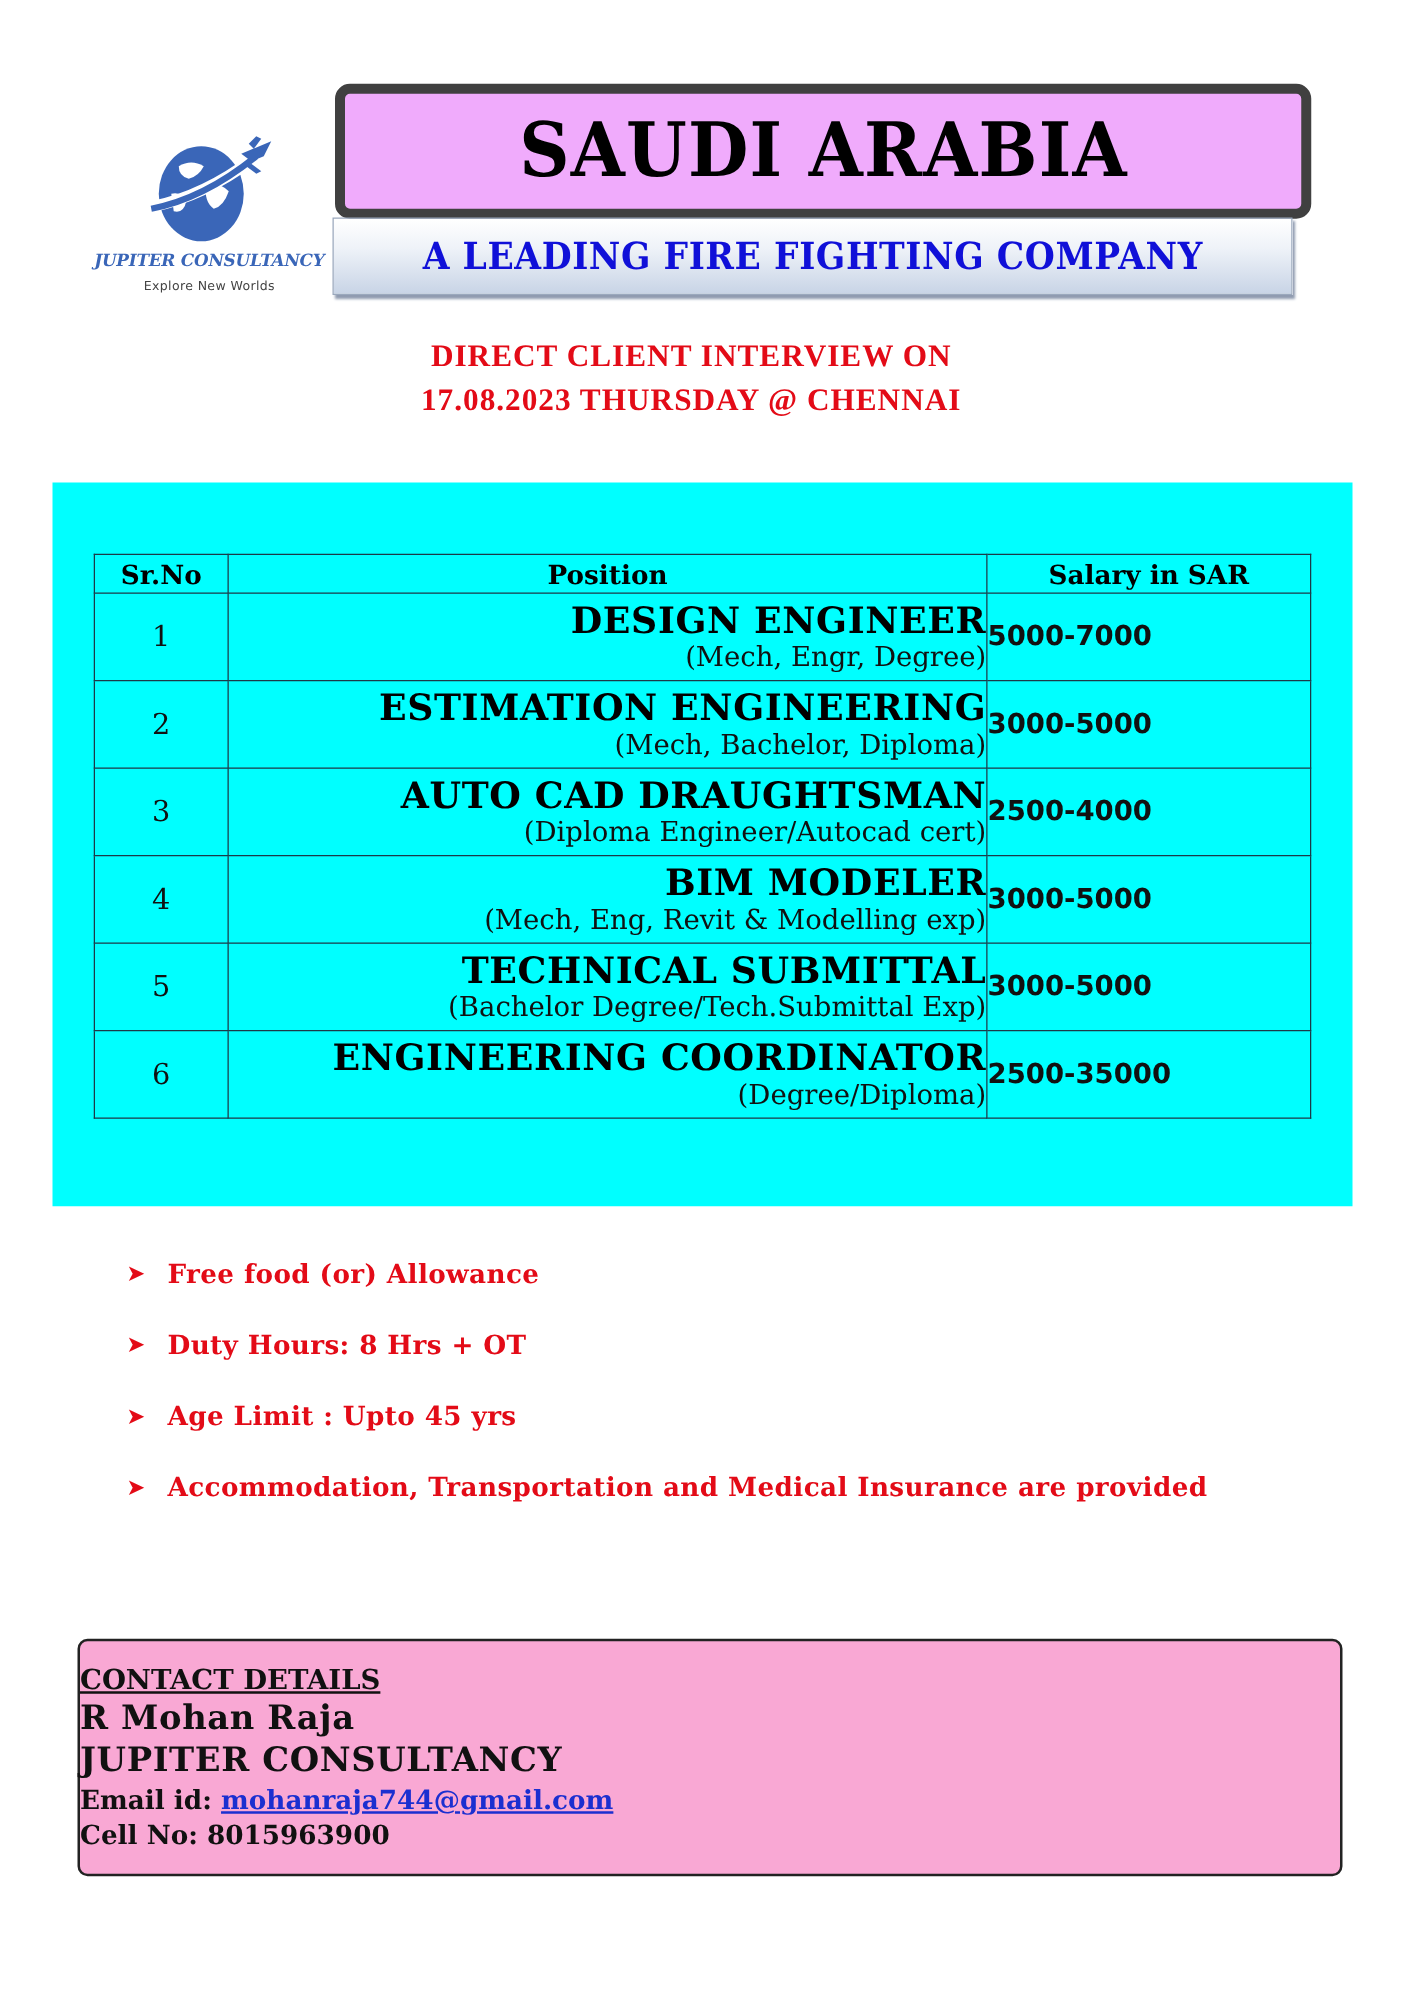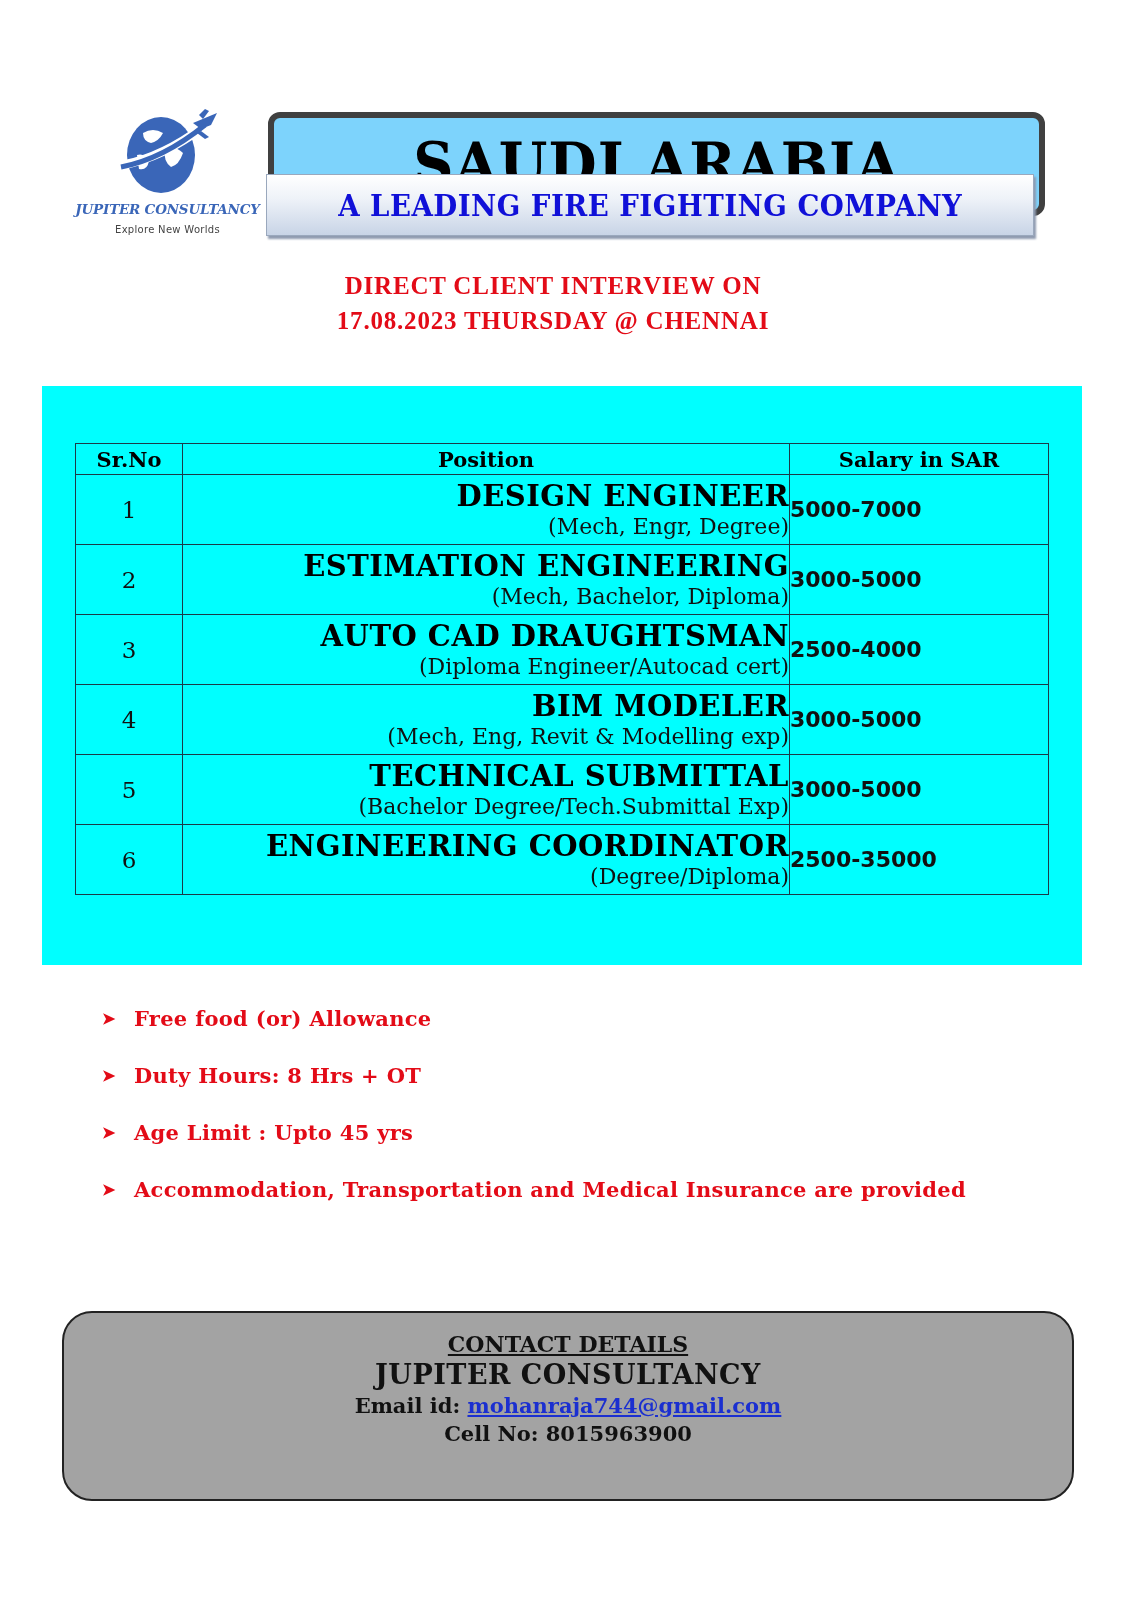--- a/index.html
+++ b/index.html
@@ -6,22 +6,22 @@
     body { width: 1131px; height: 1600px; position: relative; overflow: hidden;
            font-family: "DejaVu Serif", serif; }
 
     .logo { position: absolute; left: 60px; top: 105px; width: 215px; height: 150px; text-align: center; }
     .logo svg { display: block; margin: 0 auto; }
     .logo-name { font-family: "DejaVu Serif", serif; font-weight: bold; font-style: italic;
                  color: #3a66b8; font-size: 13.5px; letter-spacing: -0.2px; margin-top: 4px; white-space: nowrap; }
     .logo-tag { font-family: "DejaVu Sans", sans-serif; font-size: 10px; color: #444; margin-top: 7px; letter-spacing: 0.3px; }
 
     .title-box { position: absolute; left: 268px; top: 67px; width: 765px; height: 92px;
-                 background: #7dd3fc; border: 6px solid #404040; border-radius: 12px;
-                 display: flex; align-items: center; justify-content: center; margin-top: 45px; }
+                 background: #f0abfc; border: 8px solid #404040; border-radius: 12px;
+                 display: flex; align-items: center; justify-content: center; }
     .title-box span { font-family: "DejaVu Serif", serif; font-weight: bold; font-size: 60px;
                       color: #000; letter-spacing: 1px; transform: scaleX(0.93); }
 
     .sub-box { position: absolute; left: 266px; top: 174px; width: 766px; height: 60px;
                background: linear-gradient(#ffffff 0%, #eef2f8 40%, #c8d4e6 100%);
                border: 1px solid #9aa8bd; box-shadow: 2px 3px 2px #8f9bb0;
                display: flex; align-items: center; justify-content: center; }
     .sub-box span { font-family: "DejaVu Serif", serif; font-weight: bold; font-size: 30px; color: #1010d8; letter-spacing: 0.5px; transform: scaleX(0.92); white-space: nowrap; }
 
     .interview { position: absolute; left: 200px; top: 268px; width: 706px; text-align: center;
@@ -37,22 +37,22 @@
     .c-pos { width: 596px; padding-left: 10px !important; text-align: right; }
     .c-sal { text-align: left; font-family: "DejaVu Sans", sans-serif; font-weight: bold; font-size: 22px; color: #111; }
     .pos-title { font-family: "DejaVu Serif", serif; font-weight: bold; font-size: 29px; color: #000; line-height: 34px; letter-spacing: 0.5px; white-space: nowrap; }
     .pos-sub { font-family: "DejaVu Serif", serif; font-size: 22px; color: #111; line-height: 28px; white-space: nowrap; }
 
     ul.benefits { position: absolute; left: 100px; top: 990px; margin: 0; padding: 0; list-style: none; width: 930px; }
     ul.benefits li { position: relative; padding-left: 34px; font-family: "DejaVu Serif", serif; font-weight: bold;
                      font-size: 21px; color: #e30b17; line-height: 57px; letter-spacing: 0.3px; }
     ul.benefits li .bullet { position: absolute; left: 2px; top: 0; font-size: 16px; color: #e30b17; }
 
-    .contact { position: absolute; left: 62px; top: 1311px; width: 1008px; height: 186px; background: #a3a3a3;
-               border: 2px solid #222; border-radius: 30px; text-align: center; }
+    .contact { position: absolute; left: 62px; top: 1311px; width: 1008px; height: 186px; background: #f9a8d4;
+               border: 2px solid #222; border-radius: 8px; }
     .contact .heading { margin-top: 17px; font-family: "DejaVu Serif", serif; font-weight: bold; font-size: 22px; text-decoration: underline; color: #111; line-height: 28px; }
     .contact .name { font-family: "DejaVu Serif", serif; font-weight: bold; font-size: 27px; color: #111; line-height: 34px; letter-spacing: 0.5px; }
     .contact .company { font-family: "DejaVu Serif", serif; font-weight: bold; font-size: 27px; color: #111; line-height: 34px; letter-spacing: 0.5px; }
     .contact .email { font-family: "DejaVu Serif", serif; font-weight: bold; font-size: 21px; color: #111; line-height: 28px; }
     .contact .email a { color: #1b2fd0; text-decoration: underline; }
     .contact .cell { font-family: "DejaVu Serif", serif; font-weight: bold; font-size: 21px; color: #111; line-height: 28px; }
   </style>
 </head>
 <body>
 
@@ -149,16 +149,17 @@
 
 <ul class="benefits">
   <li><span class="bullet">➤</span><span>Free food (or) Allowance</span></li>
   <li><span class="bullet">➤</span><span>Duty Hours: 8 Hrs + OT</span></li>
   <li><span class="bullet">➤</span><span>Age Limit : Upto 45 yrs</span></li>
   <li><span class="bullet">➤</span><span>Accommodation,  Transportation and Medical Insurance are provided</span></li>
 </ul>
 
 <div class="contact">
   <div class="heading">CONTACT DETAILS</div>
+  <div class="name">R Mohan Raja</div>
   <div class="company">JUPITER CONSULTANCY</div>
   <div class="email"><span>Email id: </span><a>mohanraja744@gmail.com</a></div>
   <div class="cell">Cell No: 8015963900</div>
 </div>
 
 </body></html>

